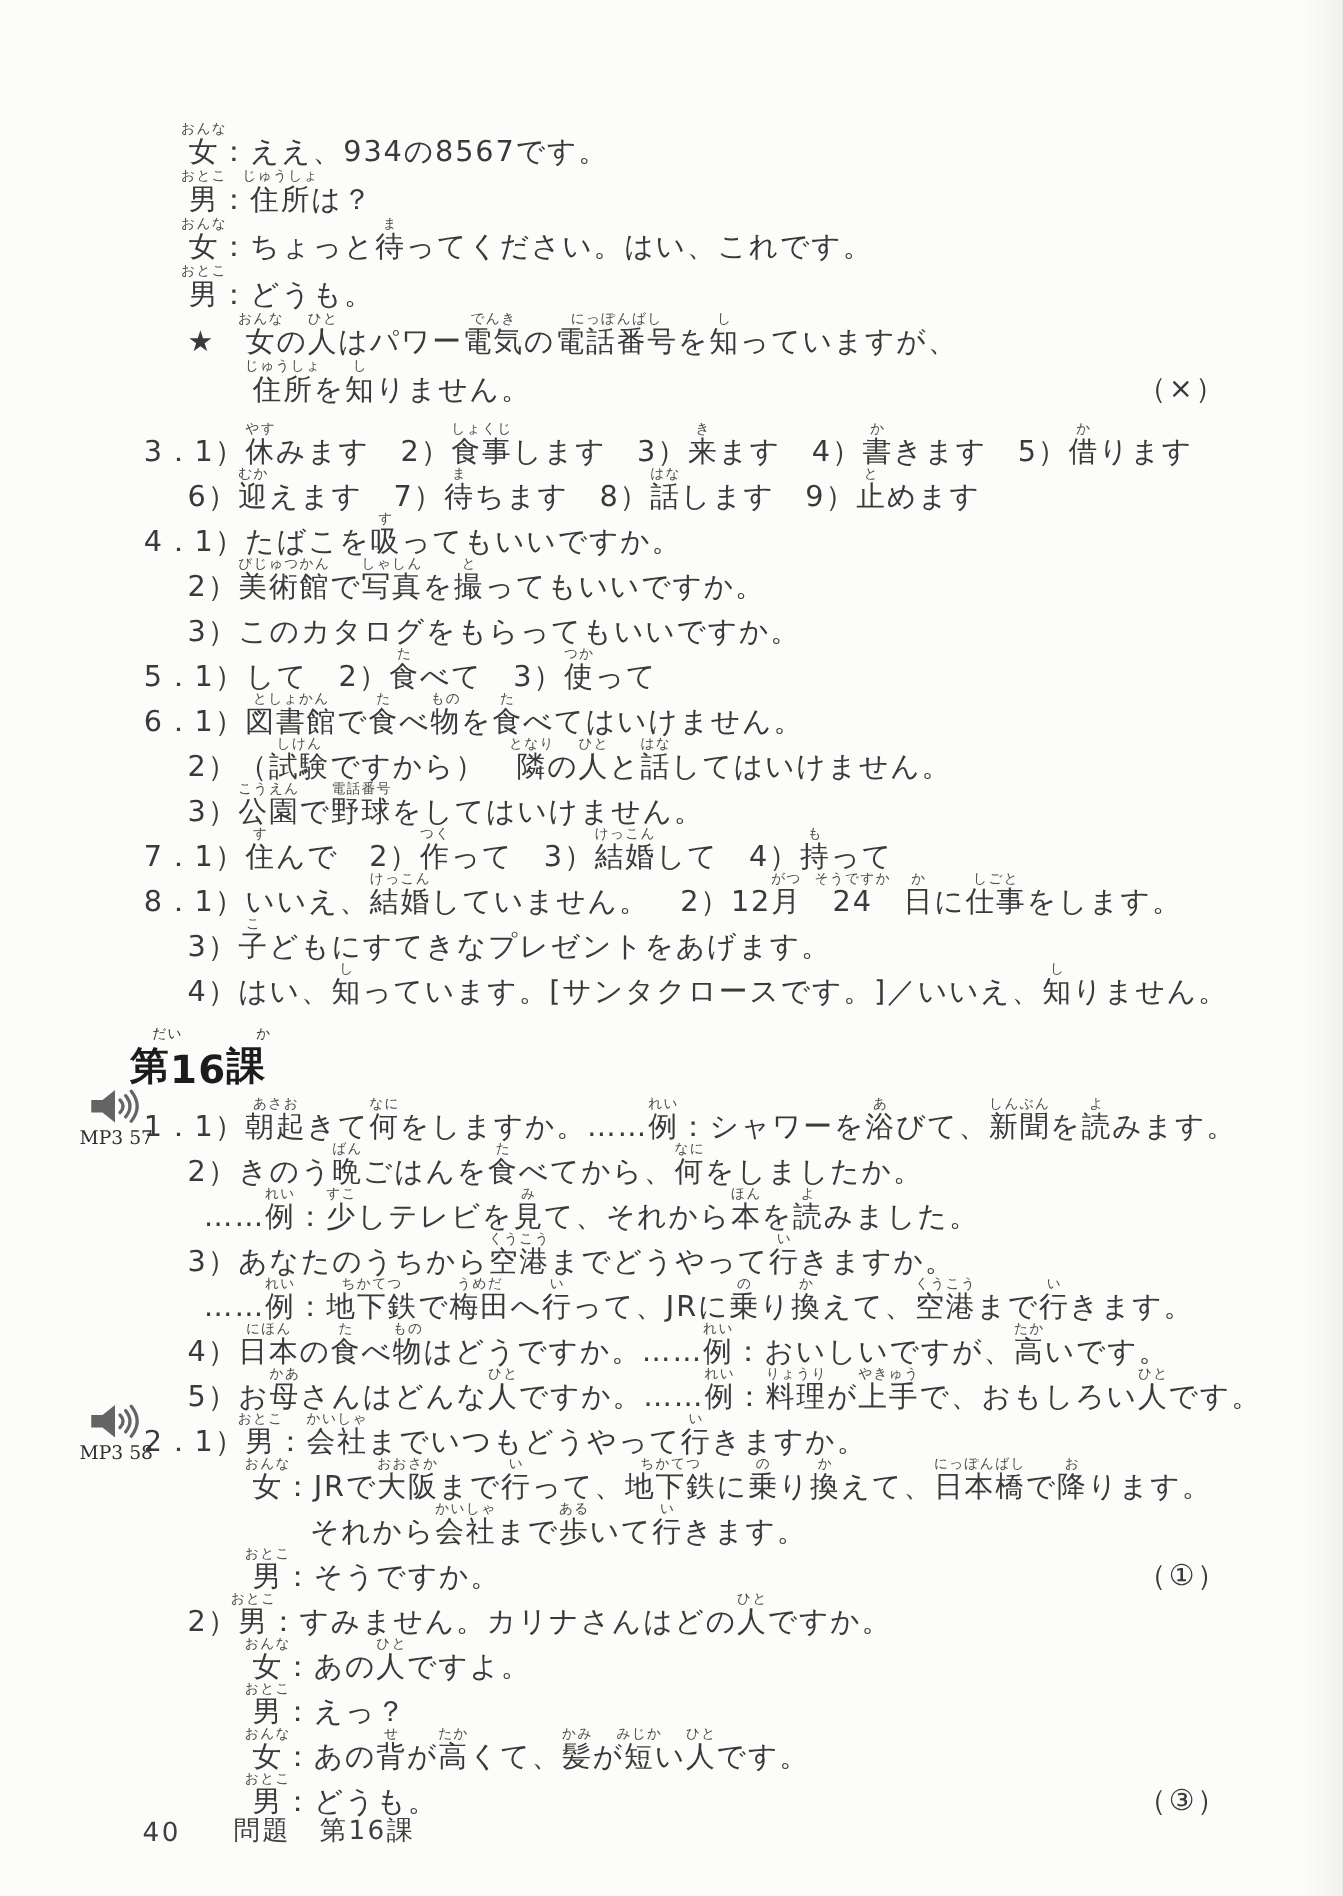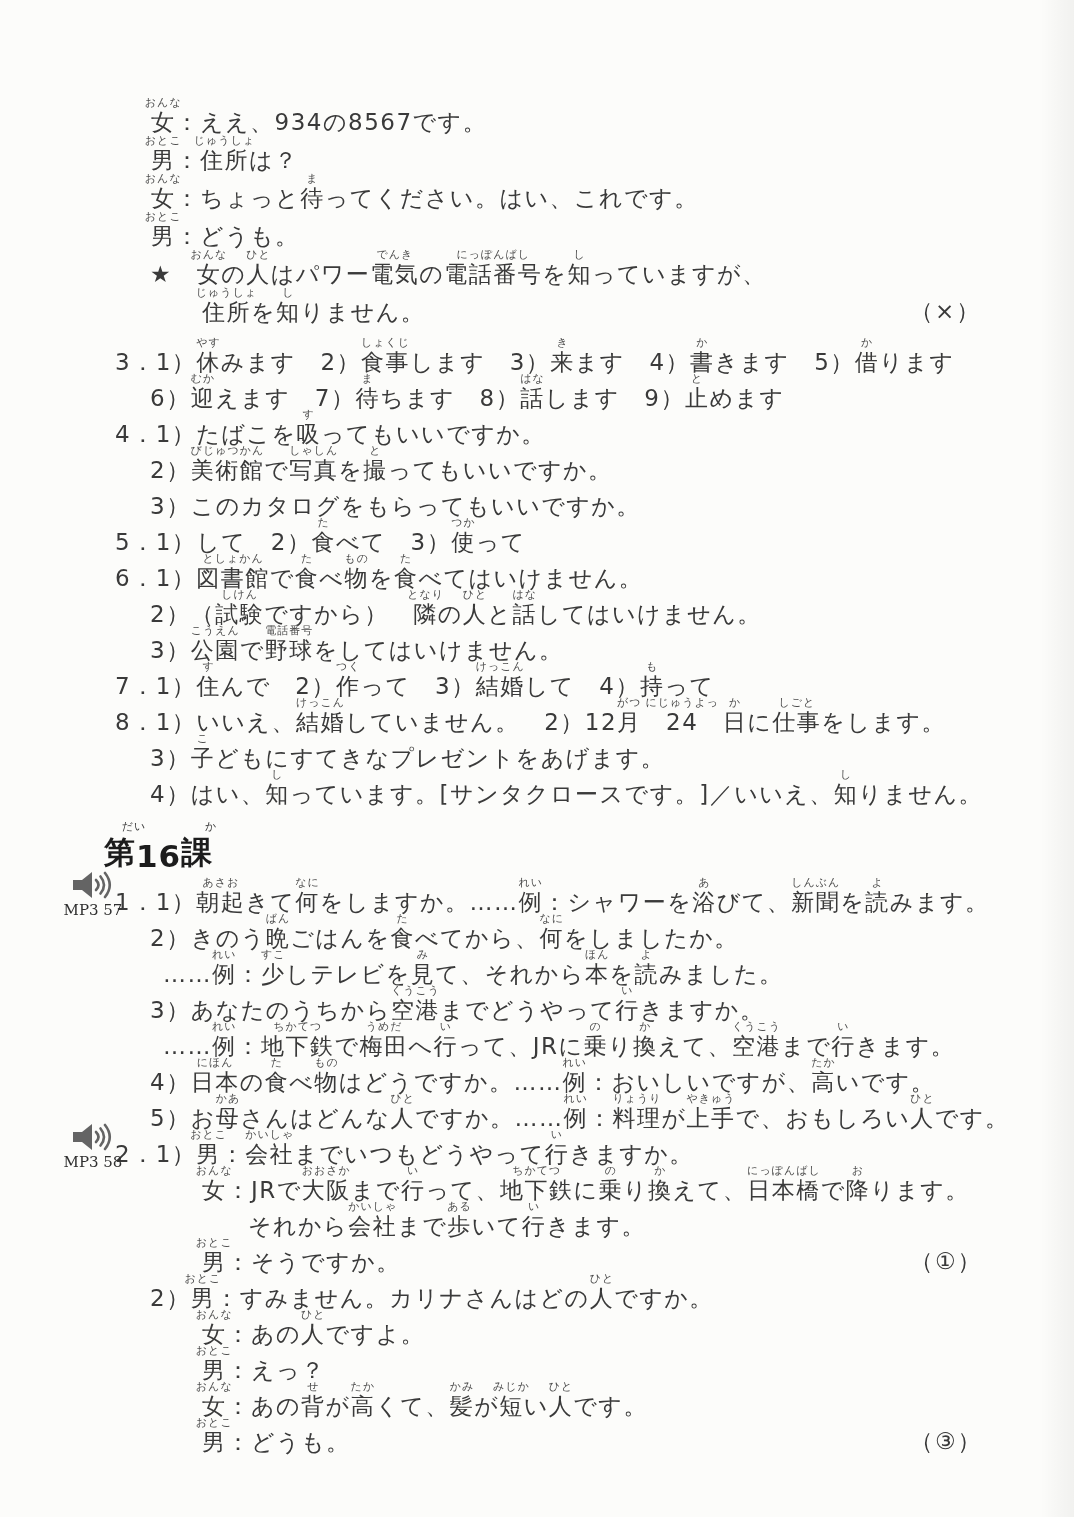--- a/index.html
+++ b/index.html
@@ -67,21 +67,21 @@
         <div class="line in0">3．1）<span class="rb">休<span class="rt">やす</span></span>みます　2）<span class="rb">食事<span class="rt">しょくじ</span></span>します　3）<span class="rb">来<span class="rt">き</span></span>ます　4）<span class="rb">書<span class="rt">か</span></span>きます　5）<span class="rb">借<span class="rt">か</span></span>ります</div>
         <div class="line in2">6）<span class="rb">迎<span class="rt">むか</span></span>えます　7）<span class="rb">待<span class="rt">ま</span></span>ちます　8）<span class="rb">話<span class="rt">はな</span></span>します　9）<span class="rb">止<span class="rt">と</span></span>めます</div>
         <div class="line in0">4．1）たばこを<span class="rb">吸<span class="rt">す</span></span>ってもいいですか。</div>
         <div class="line in2">2）<span class="rb">美術館<span class="rt">びじゅつかん</span></span>で<span class="rb">写真<span class="rt">しゃしん</span></span>を<span class="rb">撮<span class="rt">と</span></span>ってもいいですか。</div>
         <div class="line in2">3）このカタログをもらってもいいですか。</div>
         <div class="line in0">5．1）して　2）<span class="rb">食<span class="rt">た</span></span>べて　3）<span class="rb">使<span class="rt">つか</span></span>って</div>
         <div class="line in0">6．1）<span class="rb">図書館<span class="rt">としょかん</span></span>で<span class="rb">食<span class="rt">た</span></span>べ<span class="rb">物<span class="rt">もの</span></span>を<span class="rb">食<span class="rt">た</span></span>べてはいけません。</div>
         <div class="line in2">2）（<span class="rb">試験<span class="rt">しけん</span></span>ですから）　<span class="rb">隣<span class="rt">となり</span></span>の<span class="rb">人<span class="rt">ひと</span></span>と<span class="rb">話<span class="rt">はな</span></span>してはいけません。</div>
         <div class="line in2">3）<span class="rb">公園<span class="rt">こうえん</span></span>で<span class="rb">野球<span class="rt">電話番号</span></span>をしてはいけません。</div>
         <div class="line in0">7．1）<span class="rb">住<span class="rt">す</span></span>んで　2）<span class="rb">作<span class="rt">つく</span></span>って　3）<span class="rb">結婚<span class="rt">けっこん</span></span>して　4）<span class="rb">持<span class="rt">も</span></span>って</div>
-        <div class="line in0">8．1）いいえ、<span class="rb">結婚<span class="rt">けっこん</span></span>していません。　2）12<span class="rb">月<span class="rt">がつ</span></span>　<span class="rb">24<span class="rt">にじゅうよっ</span></span>　<span class="rb">日<span class="rt">か</span></span>に<span class="rb">仕事<span class="rt">しごと</span></span>をします。</div>
+        <div class="line in0">8．1）いいえ、<span class="rb">結婚<span class="rt">けっこん</span></span>していません。　2）12<span class="rb">月<span class="rt">がつ</span></span>　<span class="rb">24<span class="rt">そうですか</span></span>　<span class="rb">日<span class="rt">か</span></span>に<span class="rb">仕事<span class="rt">しごと</span></span>をします。</div>
         <div class="line in2">3）<span class="rb">子<span class="rt">こ</span></span>どもにすてきなプレゼントをあげます。</div>
         <div class="line in2">4）はい、<span class="rb">知<span class="rt">し</span></span>っています。[サンタクロースです。]／いいえ、<span class="rb">知<span class="rt">し</span></span>りません。</div>
       </div>
 
     <div class="heading"><span class="rb">第<span class="rt">だい</span></span>16<span class="rb">課<span class="rt">か</span></span></div>
 
     <div class="section sec-c">
         <div class="line in0">1．1）<span class="rb">朝起<span class="rt">あさお</span></span>きて<span class="rb">何<span class="rt">なに</span></span>をしますか。……<span class="rb">例<span class="rt">れい</span></span>：シャワーを<span class="rb">浴<span class="rt">あ</span></span>びて、<span class="rb">新聞<span class="rt">しんぶん</span></span>を<span class="rb">読<span class="rt">よ</span></span>みます。</div>
         <div class="line in2">2）きのう<span class="rb">晩<span class="rt">ばん</span></span>ごはんを<span class="rb">食<span class="rt">た</span></span>べてから、<span class="rb">何<span class="rt">なに</span></span>をしましたか。</div>
         <div class="line in4">……<span class="rb">例<span class="rt">れい</span></span>：<span class="rb">少<span class="rt">すこ</span></span>しテレビを<span class="rb">見<span class="rt">み</span></span>て、それから<span class="rb">本<span class="rt">ほん</span></span>を<span class="rb">読<span class="rt">よ</span></span>みました。</div>
@@ -116,15 +116,19 @@
             <path d="M25 10 q5 5 0 10" stroke="#646464" stroke-width="2.6" fill="none" stroke-linecap="round"></path>
             <path d="M29.5 6.5 q7 8.5 0 17" stroke="#646464" stroke-width="2.6" fill="none" stroke-linecap="round"></path>
             <path d="M34 3 q9.5 12 0 24" stroke="#646464" stroke-width="2.6" fill="none" stroke-linecap="round"></path>
           </svg>
           <div class="audio-label">MP3 58</div>
         </div>
       </div>
 
   </div>
 
+  <div class="footer">
+    <span class="pnum">40</span>
+    <span class="ftitle">問題　第16課</span>
+  </div>
 
   <div class="scan-edge"></div>
 </div>
 
 </body></html>

